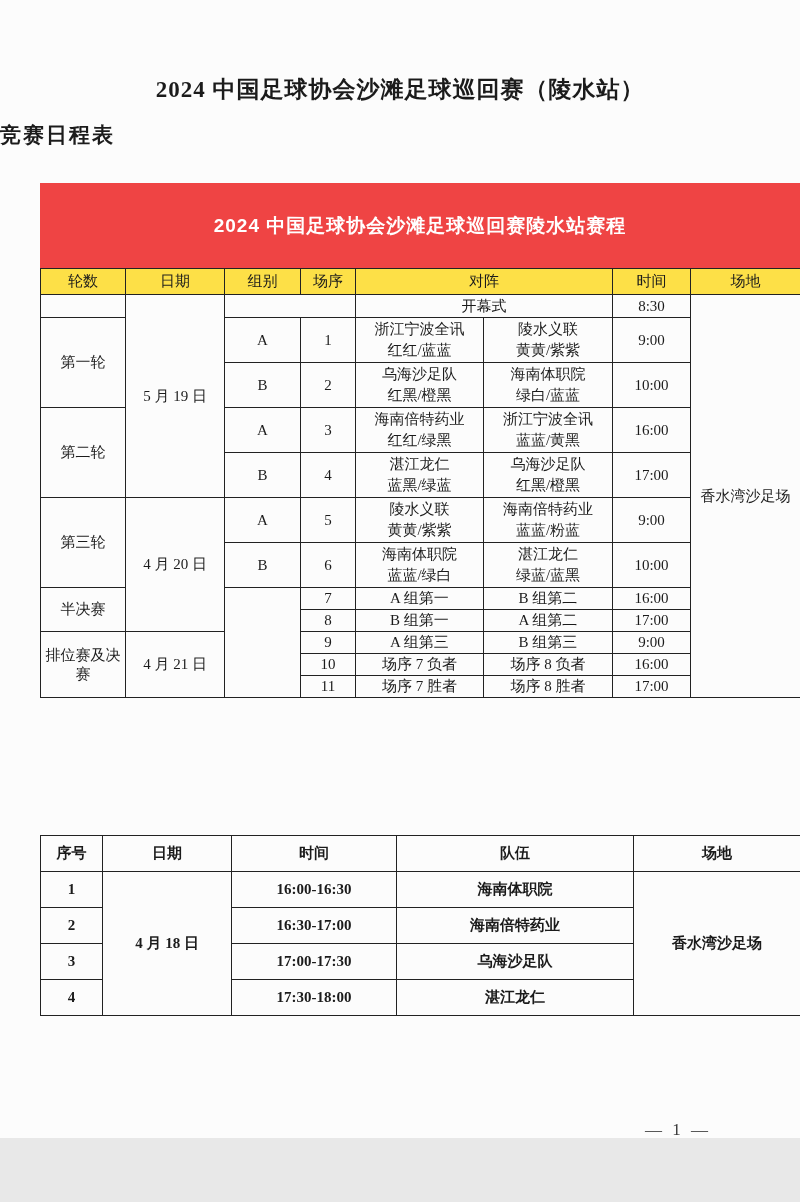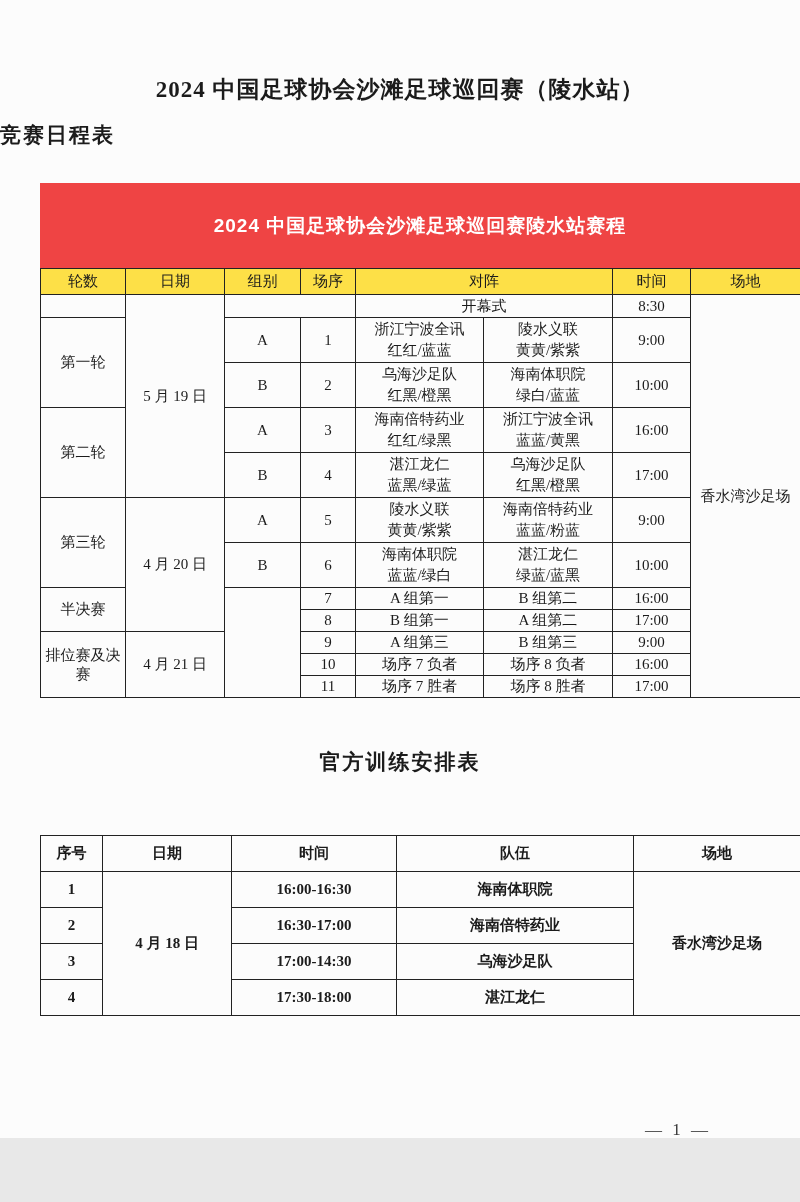--- a/index.html
+++ b/index.html
@@ -181,21 +181,20 @@
     </tr>
     <tr class="r-short">
       <td>11</td>
       <td>场序 7 胜者</td>
       <td>场序 8 胜者</td>
       <td>17:00</td>
     </tr>
   </tbody>
     </table>
 
-  <h2 class="sec-title">官方训练安排表</h2>
 
   <table class="t2">
     <colgroup>
       <col style="width:62px">
         <col style="width:129px">
         <col style="width:165px">
       <col style="width:237px">
         <col style="width:167px">
     </colgroup>
     <tbody>
@@ -213,21 +212,21 @@
       <td>海南体职院</td>
       <td rowspan="4">香水湾沙足场</td>
     </tr>
     <tr>
       <td>2</td>
       <td>16:30-17:00</td>
       <td>海南倍特药业</td>
     </tr>
     <tr>
       <td>3</td>
-      <td>17:00-14:30</td>
+      <td>17:00-17:30</td>
       <td>乌海沙足队</td>
     </tr>
     <tr>
       <td>4</td>
       <td>17:30-18:00</td>
       <td>湛江龙仁</td>
     </tr>
   </tbody>
     </table>
 

